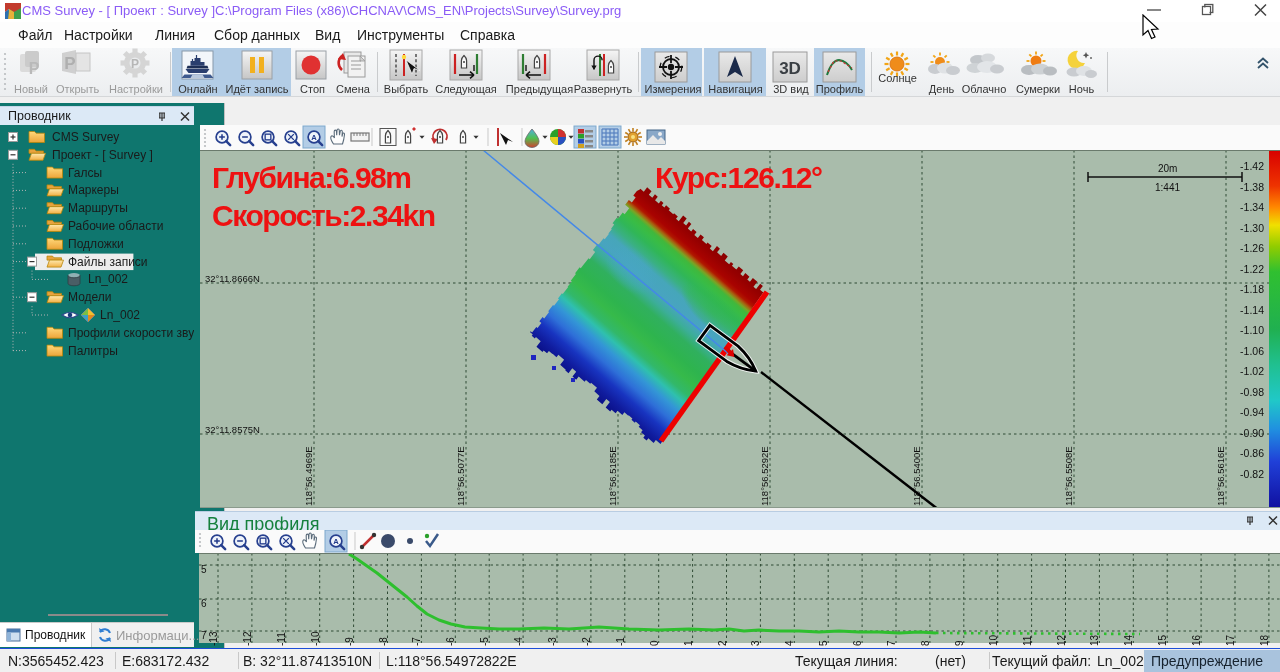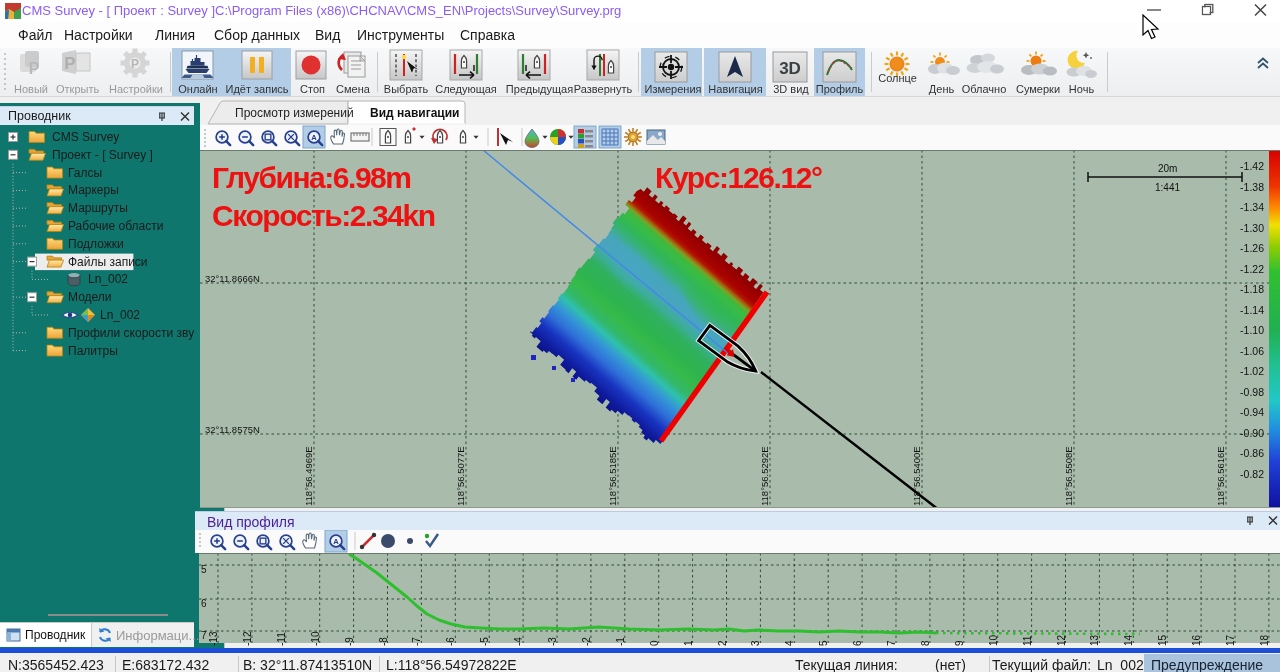--- a/index.html
+++ b/index.html
@@ -14,21 +14,21 @@
 .bluehl{position:absolute;top:0;height:48px;background:#b3cde6}
 .vsep{position:absolute;top:4px;height:40px;width:1px;background:#c9cbcd}
 #tabstrip{left:200px;top:97px;width:1080px;height:28px;background:#f0f0f0}
 #maptools{left:200px;top:125px;width:1080px;height:25px;background:#fafafa}
 #mapview{left:200px;top:150px;width:1080px;height:358px;background:#a9bcab}
 #leftpanel{left:0;top:103px;width:225px;height:551px;background:#0f766e;border-right:1px solid #c0c0c0}
 #lph{left:0;top:3px;width:194px;height:19px;background:#dce9f6;border-top:1px solid #c5d6e8}
 #profhdr{left:195px;top:511px;width:1085px;height:19px;background:#dce9f6;border-top:1px solid #b9cde2}
 #proftools{left:195px;top:530px;width:1085px;height:23px;background:#fafafa}
 #profview{left:199px;top:553px;width:1081px;height:95px;background:none}
-#statusbar{left:0;top:648px;width:1280px;height:24px;background:#f0f0f0;border-top:5px solid #1d4ed8}
+#statusbar{left:0;top:648px;width:1280px;height:24px;background:#f0f0f0;border-top:1px solid #1d4ed8}
 #statusbar .s{position:absolute;top:4px;font-size:14px;color:#1a1a1a;white-space:pre}
 #statusbar .sep{position:absolute;top:3px;width:1px;height:17px;background:#c8c8c8}
 </style></head><body>
 <div id="app">
     <div id="titlebar" class="abs">
       <svg class="abs" style="left:5px;top:3px" width="16" height="16" viewBox="0 0 16 16">
 <rect x="0" y="0" width="16" height="16" rx="2" fill="#e8eef4"></rect>
 <path d="M0,10 L6,5 L10,8 L16,3 L16,16 L0,16 Z" fill="#3f9e4d"></path>
 <path d="M0,0 L16,0 L16,5 L9,9 L4,6 L0,9 Z" fill="#c23b2e"></path>
 <path d="M4,6 L9,9 L9,16 L3,16 Z" fill="#e8b13a"></path>
@@ -392,29 +392,20 @@
 </svg>
         <span class="abs" style="left:25px;top:5px;font-size:12px;color:#111">Проводник</span>
         <svg class="abs" style="left:97px;top:4px" width="16" height="16" viewBox="0 0 16 16">
 <path d="M13,6 A 5.5 5.5 0 0 0 3,5" fill="none" stroke="#2e7dd1" stroke-width="2"></path>
           <path d="M2,1 L3,5.5 L7.5,4.5 Z" fill="#2e7dd1"></path>
 <path d="M3,10 A 5.5 5.5 0 0 0 13,11" fill="none" stroke="#2e7dd1" stroke-width="2"></path>
           <path d="M14,15 L13,10.5 L8.5,11.5 Z" fill="#2e7dd1"></path>
 </svg>
         <span class="abs" style="left:116px;top:5px;font-size:13px;color:#9a9a9a">Информаци...</span>
       </div>
-    </div>
-    <div id="tabstrip" class="abs">
-      <svg class="abs" style="left:0;top:0" width="1080" height="28" viewBox="0 0 1080 28">
-<path d="M8,27 L20,6 Q21,4 24,4 L148,4 L148,27 Z" fill="#ececec" stroke="#b5b5b5" stroke-width="1"></path>
-<path d="M148,4 L262,4 Q265,4 265,7 L265,27 L148,27 Z" fill="#ffffff" stroke="#b5b5b5" stroke-width="1"></path>
-<path d="M148,27 L265,27" stroke="#ffffff" stroke-width="1.5"></path>
-<text x="35" y="20" font-size="12" fill="#222">Просмотр измерений</text>
-<text x="170" y="20" font-size="12" font-weight="bold" fill="#111">Вид навигации</text>
-</svg>
     </div>
     <div id="maptools" class="abs">
       <svg class="abs" style="left:0;top:0" width="1080" height="25" viewBox="0 0 1080 25">
         <g fill="#b9bcbf">
           <circle cx="5" cy="5" r="1.1"></circle>
           <circle cx="5" cy="9" r="1.1"></circle>
           <circle cx="5" cy="13" r="1.1"></circle>
           <circle cx="5" cy="17" r="1.1"></circle>
           <circle cx="5" cy="21" r="1.1"></circle>
         </g>
@@ -668,21 +659,21 @@
       <text x="1064" y="225.0" font-size="10.5" fill="#111" text-anchor="end">-1.02</text>
       <text x="1064" y="245.5" font-size="10.5" fill="#111" text-anchor="end">-0.98</text>
       <text x="1064" y="266.0" font-size="10.5" fill="#111" text-anchor="end">-0.94</text>
       <text x="1064" y="286.5" font-size="10.5" fill="#111" text-anchor="end">-0.90</text>
       <text x="1064" y="307.0" font-size="10.5" fill="#111" text-anchor="end">-0.86</text>
       <text x="1064" y="327.5" font-size="10.5" fill="#111" text-anchor="end">-0.82</text>
       <line x1="0" y1="0.5" x2="1080" y2="0.5" stroke="#6a7a6c" stroke-width="1"></line>
       <line x1="0" y1="357.5" x2="1080" y2="357.5" stroke="#8a9a8c" stroke-width="1"></line>
     </svg>
     <div id="profhdr" class="abs">
-      <span class="abs" style="left:12px;top:2px;font-size:14px;color:#4c1d95">Вид профиля</span>
+      <span class="abs" style="left:12px;top:2px;font-size:18px;color:#15803d">Вид профиля</span>
       <svg class="abs" style="left:1048px;top:3px" width="36" height="12" viewBox="0 0 36 12">
 <path d="M4,2 H10 M7,2 V7 M4,7 H10 M7,7 V10 M4.8,2 V7 M9.2,2 V7" stroke="#333" stroke-width="1.2"></path>
 <path d="M26,1.5 L34,9.5 M34,1.5 L26,9.5" stroke="#333" stroke-width="1.5"></path>
 </svg>
     </div>
     <div id="proftools" class="abs">
       <svg class="abs" style="left:0;top:0" width="1085" height="23" viewBox="0 0 1085 23">
         <g fill="#b9bcbf">
           <circle cx="5" cy="4" r="1.1"></circle>
           <circle cx="5" cy="8" r="1.1"></circle>

